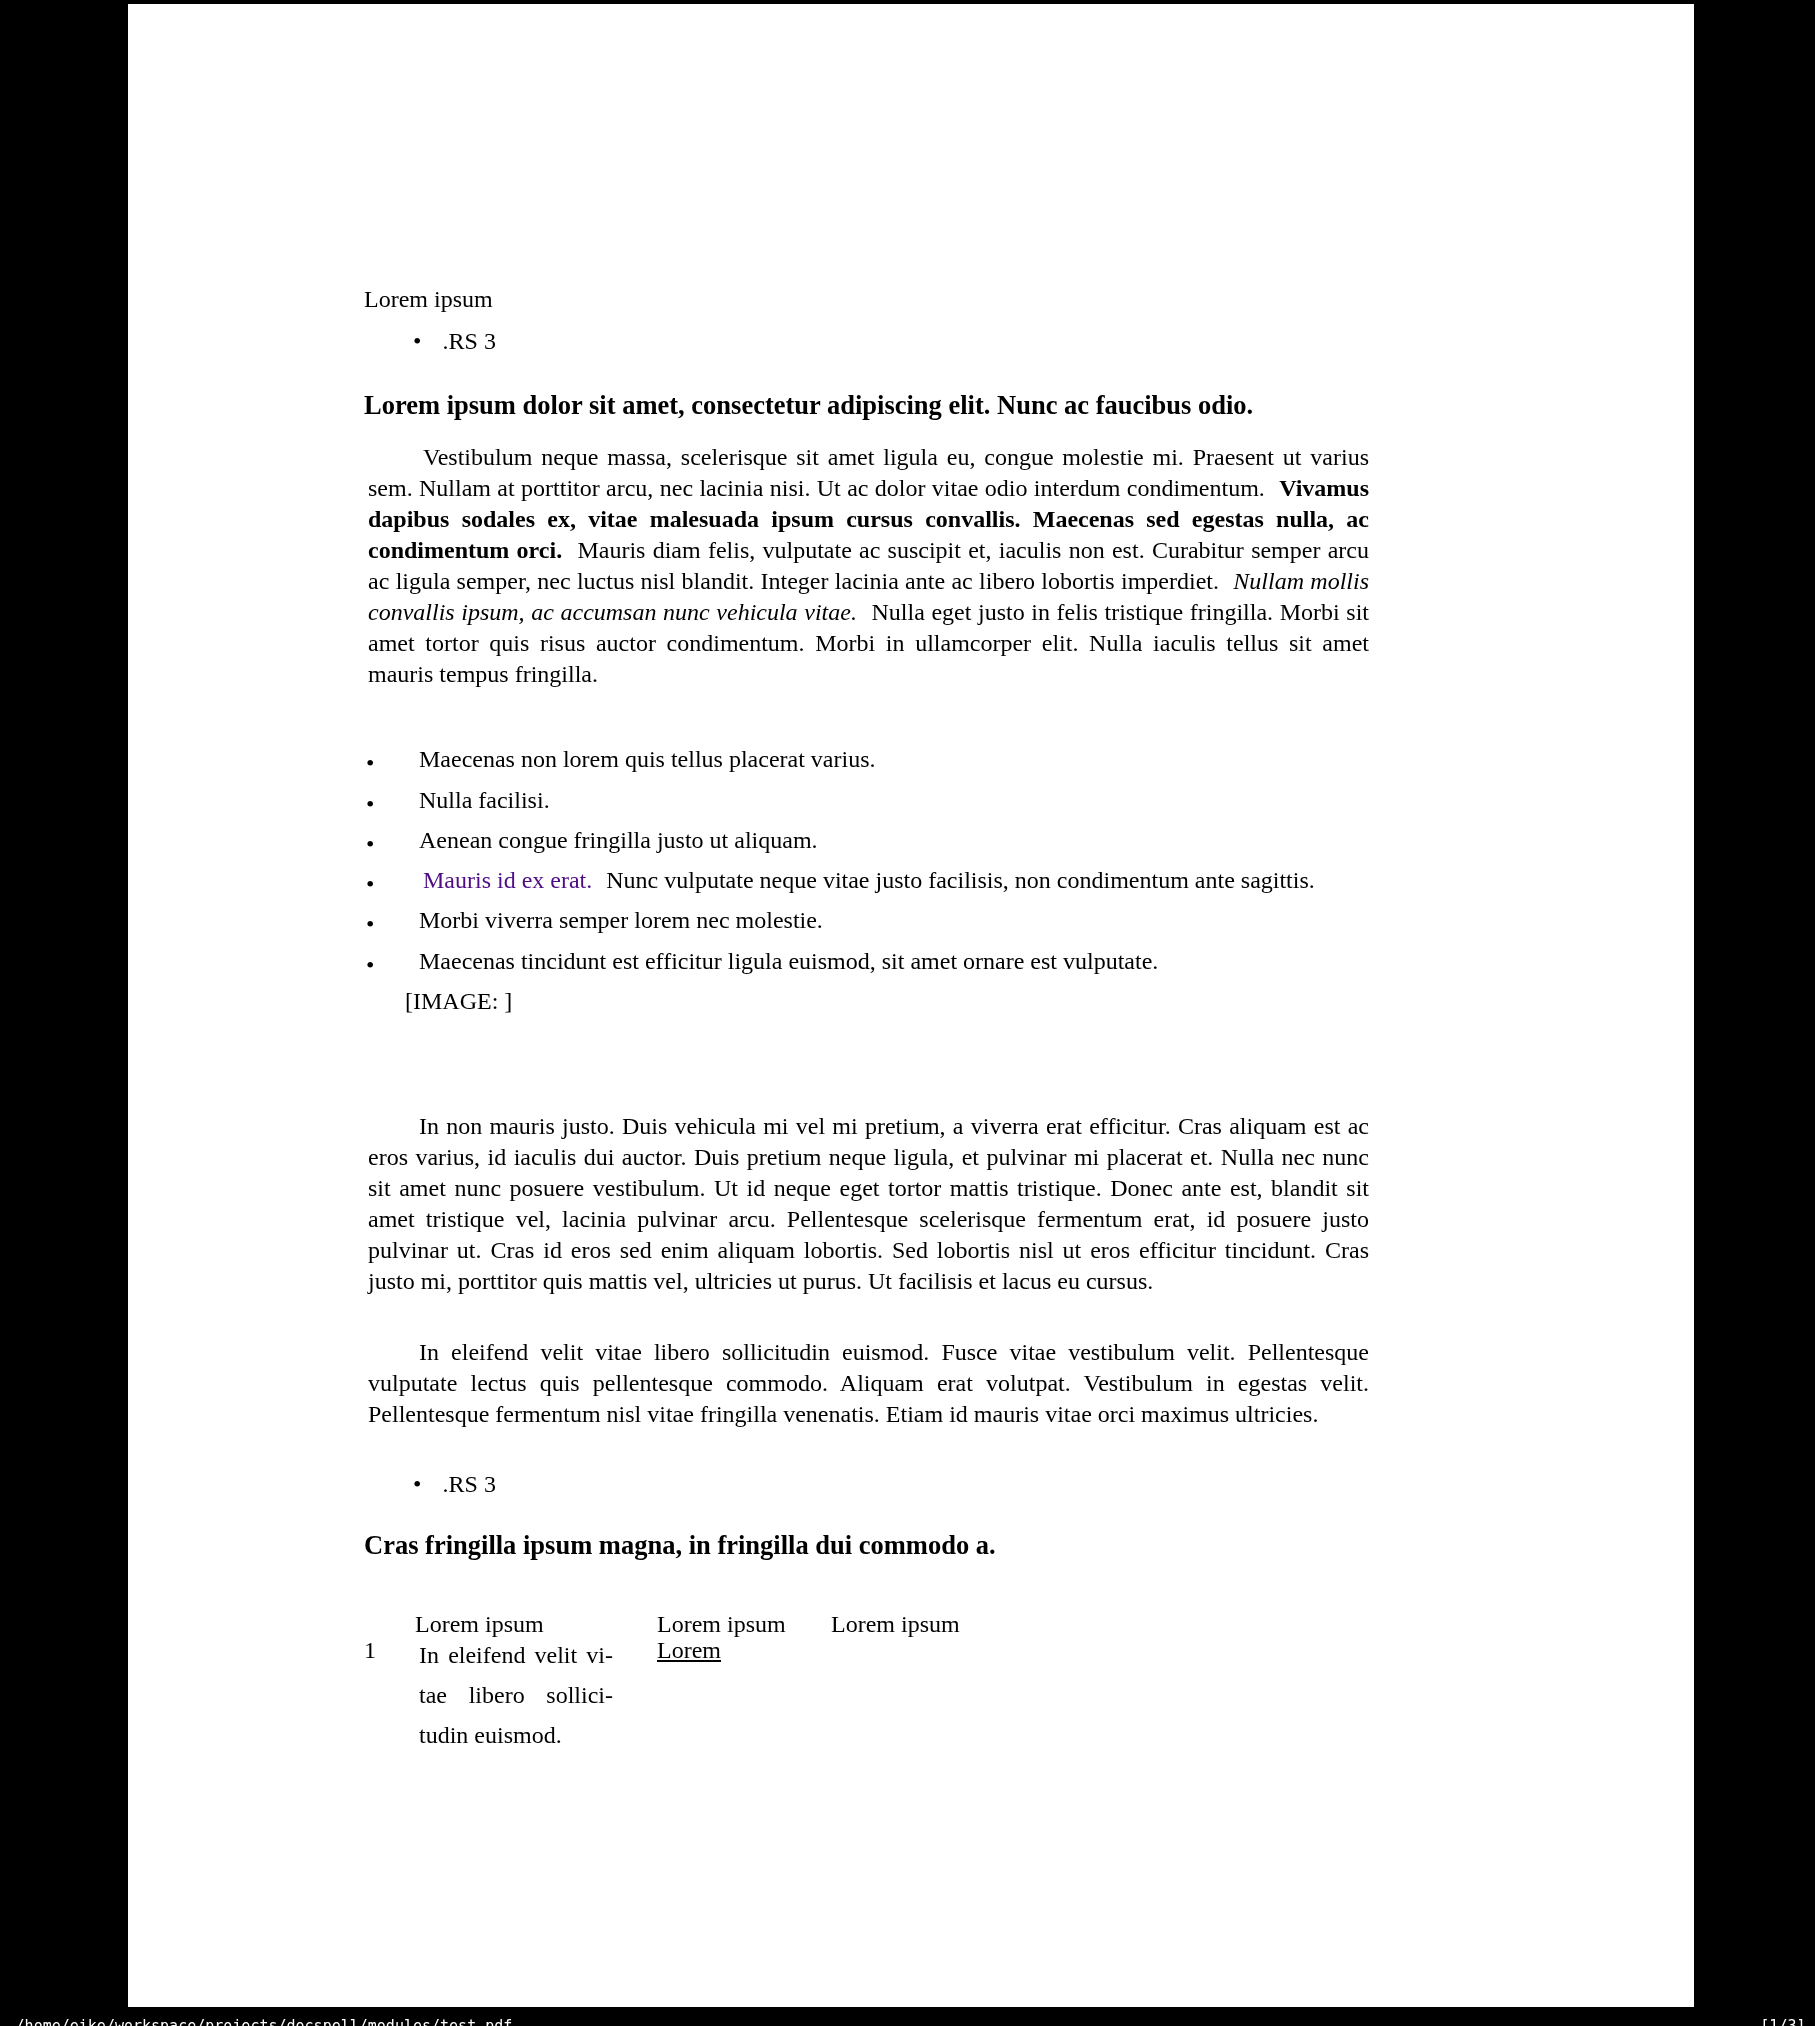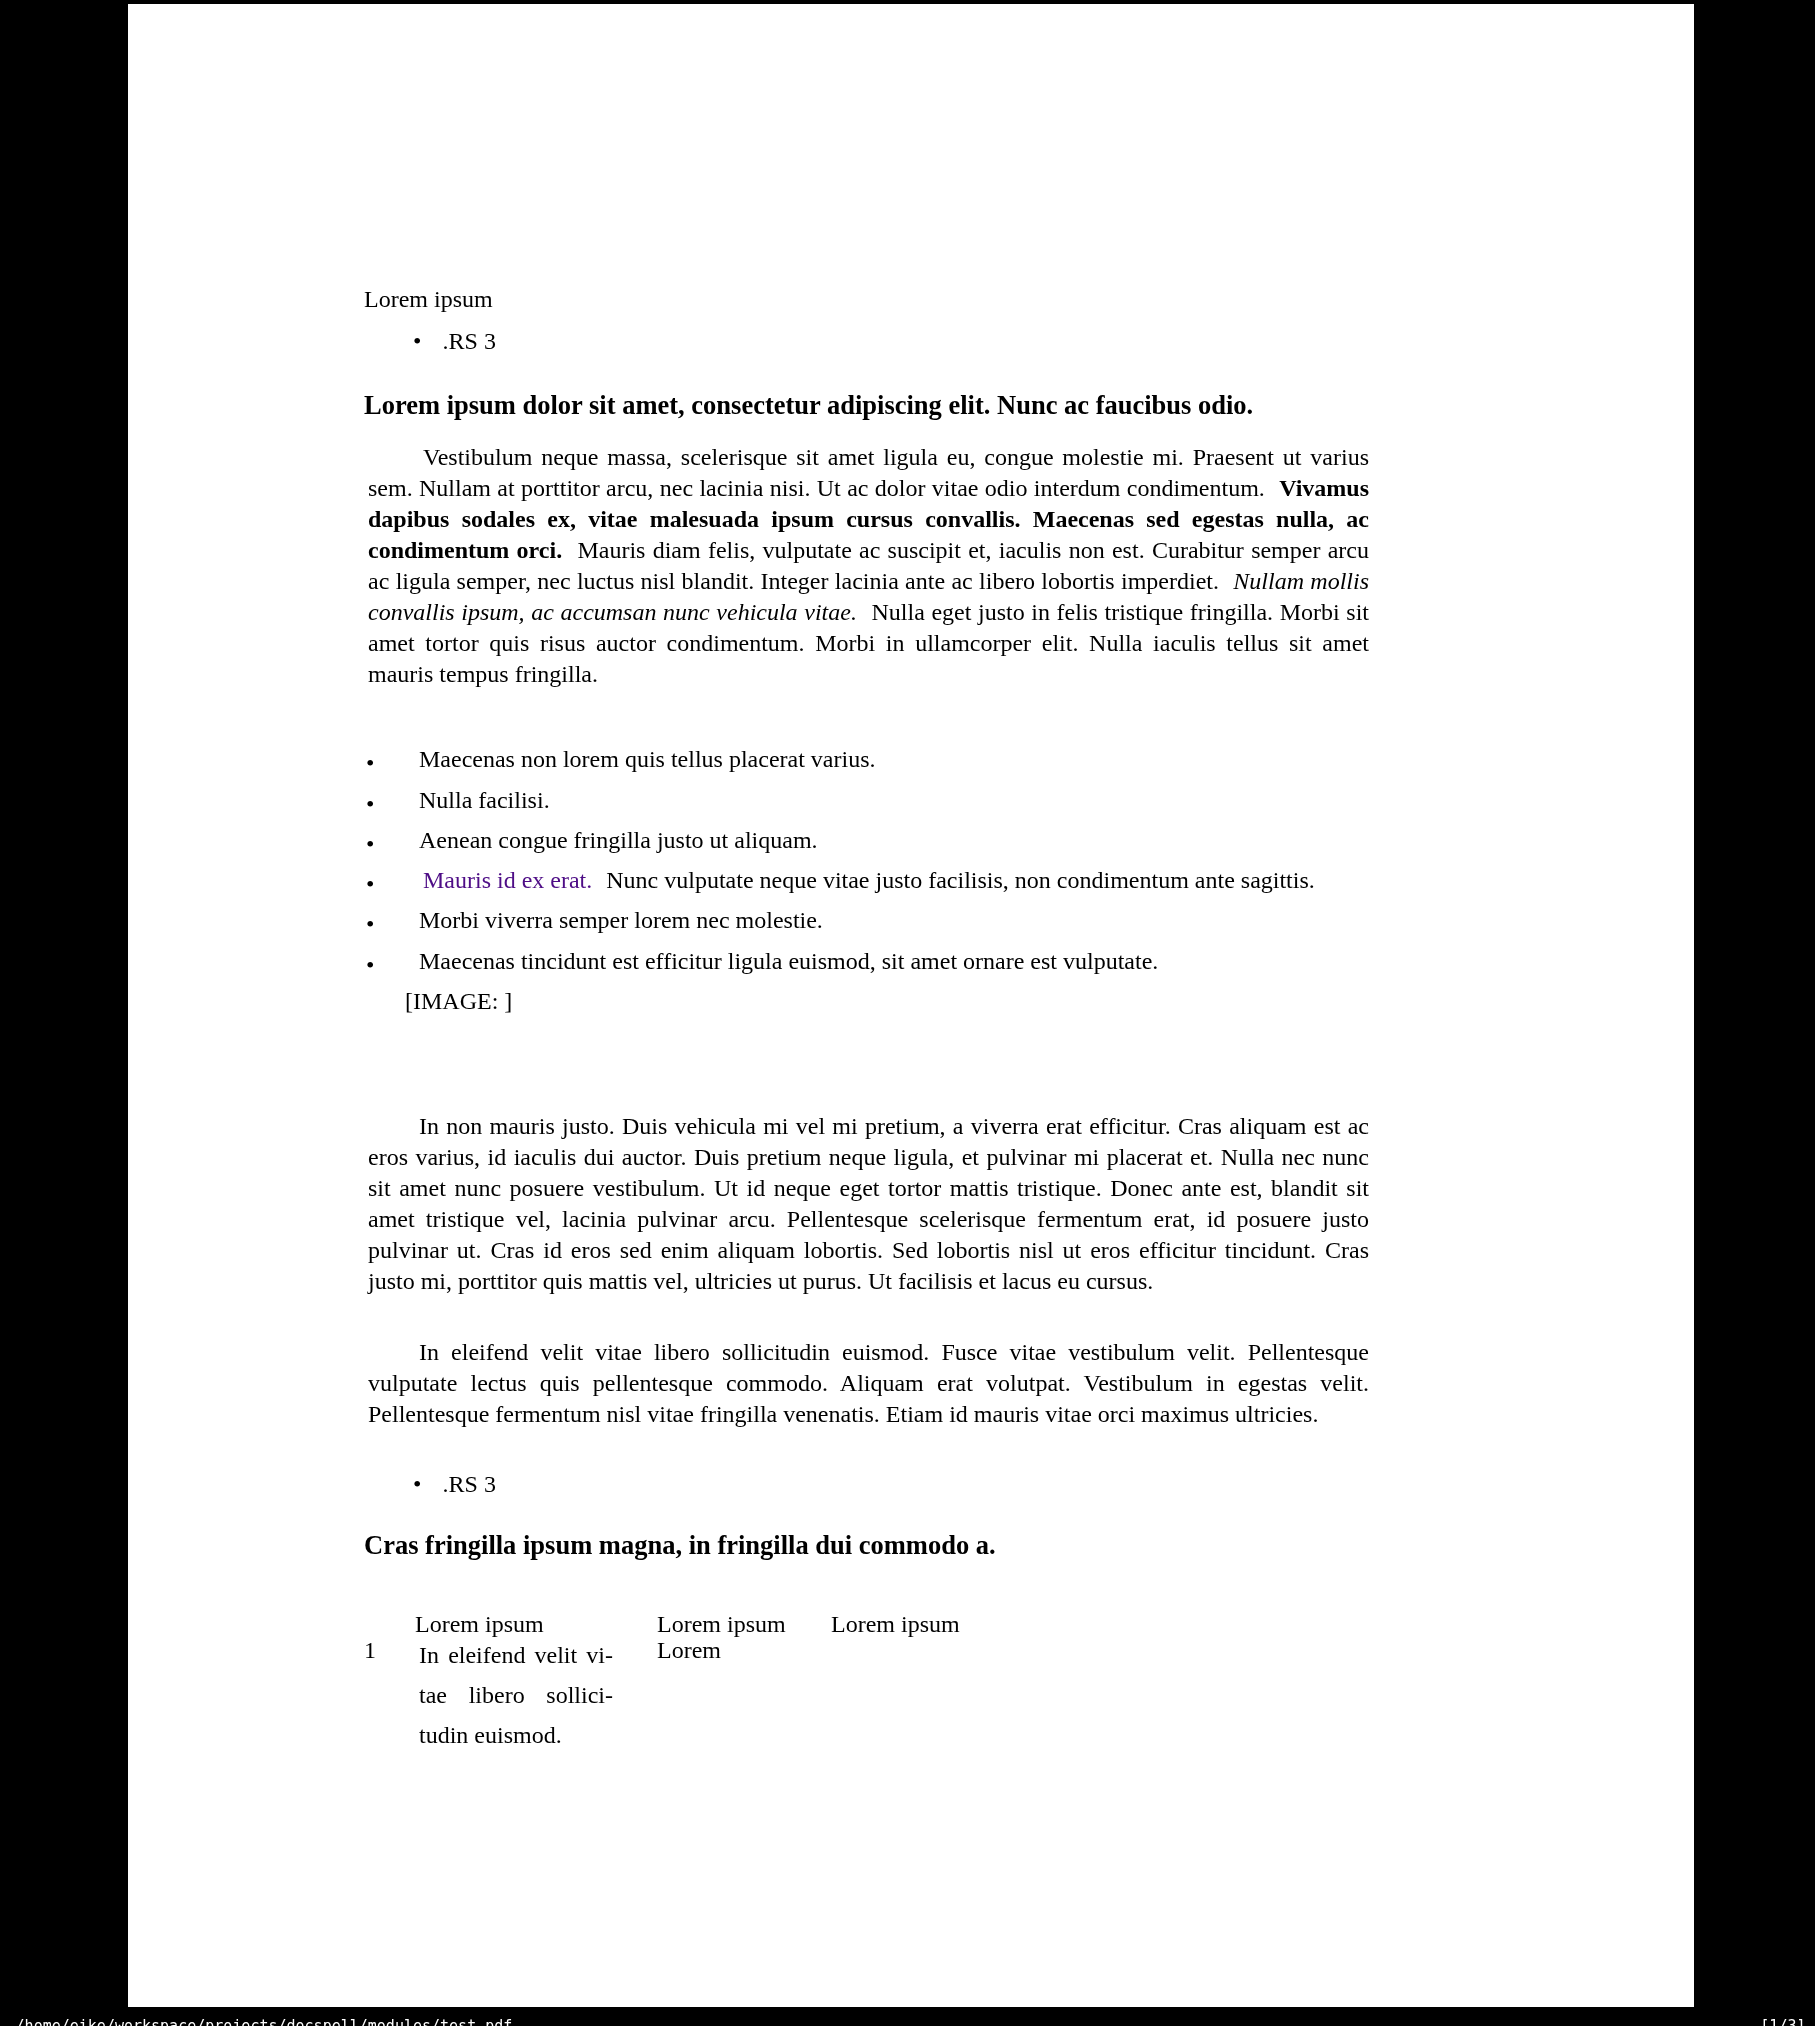--- a/index.html
+++ b/index.html
@@ -51,21 +51,21 @@
   .para2{top:1103px;}
   .para3{top:1329px;}
   .tbl-head{top:1597px; left:0; width:1009px;}
   .tbl-head span{position:absolute; white-space:nowrap;}
   .th-1{left:51px;} .th-2{left:293px;} .th-3{left:467px;}
   .row-num{top:1627px; left:0;}
   .cell-1{top:1627px; left:51px; width:210px;}
   .cell-1 .jline{text-align:justify; text-align-last:justify;}
   .cell-1 .lline{text-align:left;}
   .cell-1 div{line-height:32px;}
-  .cell-2{top:1627px; left:293px; white-space:nowrap;}
+  .cell-2{top:1627px; left:293px; white-space:nowrap;text-decoration:underline;}
   .statusbar{
     position:absolute;
     left:0; top:2003px;
     width:1815px; height:23px;
     background:var(--app-bg);
     color:var(--bar-fg);
     font-family:"DejaVu Sans Mono","Liberation Mono",monospace;
     font-size:15px; line-height:23px;
   }
   .statusbar .path{position:absolute; left:7.6px; white-space:nowrap;}

